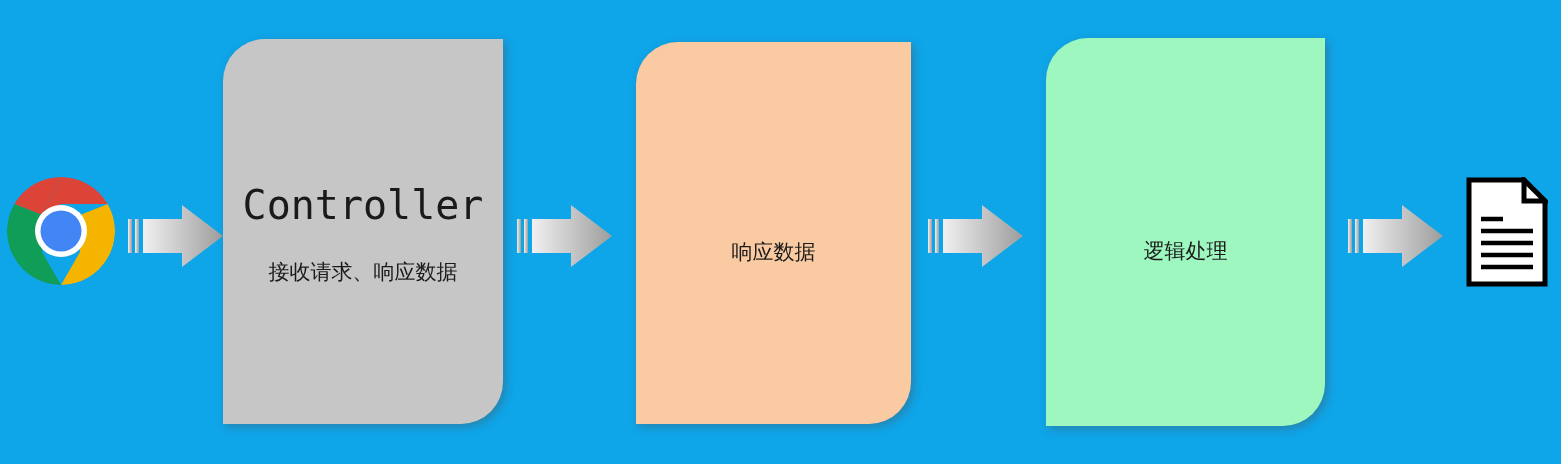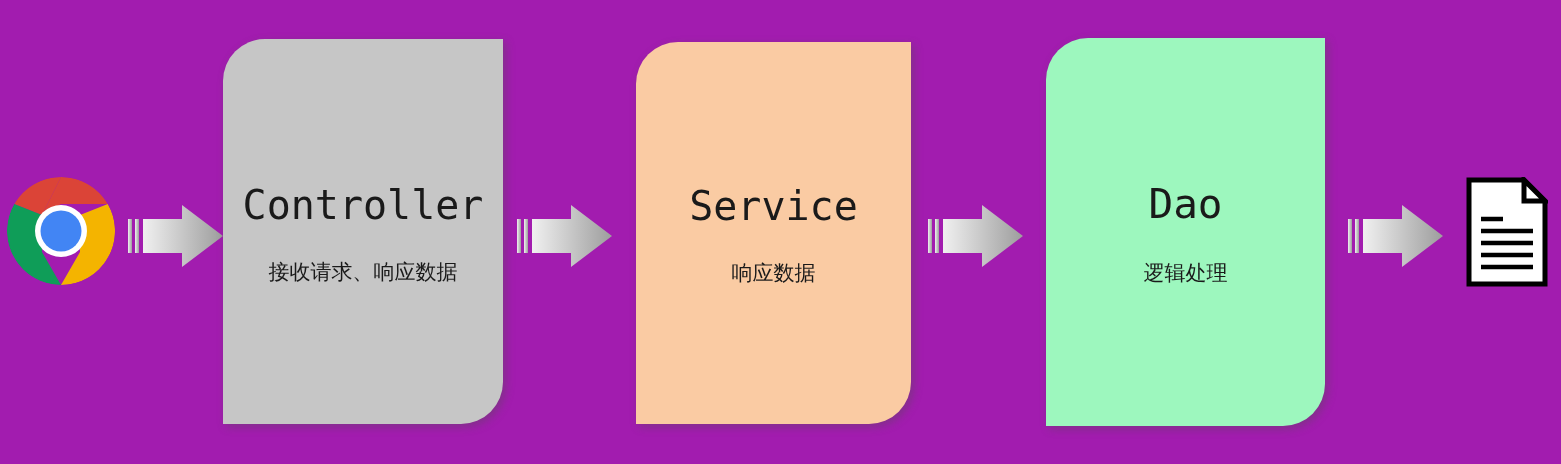--- a/index.html
+++ b/index.html
@@ -11,21 +11,21 @@
     width: 1561px;
     height: 464px;
     font-family: "Liberation Sans", sans-serif;
     overflow: hidden;
   }
 
   .diagram {
     position: relative;
     width: 1561px;
     height: 464px;
-    background: #a21caf;
+    background: #0ea5e9;
   }
 
   
   .chrome-logo {
     position: absolute;
     left: 5px;
     top: 175px;
     width: 112px;
     height: 112px;
   }
@@ -174,42 +174,40 @@
         </linearGradient>
       </defs>
       <rect x="0" y="14" width="4" height="34" fill="url(#ag2)"></rect>
       <rect x="7" y="14" width="4" height="34" fill="url(#ag2)"></rect>
       <path d="M15 14 L54 14 L54 0 L95 31 L54 62 L54 48 L15 48 Z" fill="url(#ag2)"></path>
     </svg>
   </div>
 
   <div class="layer-box box-service">
     <div class="box-inner">
-      <div class="box-title">Service</div>
       <div class="box-subtitle">响应数据</div>
     </div>
   </div>
 
   <div class="arrow arrow-3">
     <svg viewBox="0 0 95 62" width="95" height="62" xmlns="http://www.w3.org/2000/svg">
       <defs>
         <linearGradient id="ag3" x1="0" y1="0" x2="1" y2="0">
           <stop offset="0%" stop-color="#f0f0f0"></stop>
           <stop offset="100%" stop-color="#9d9d9d"></stop>
         </linearGradient>
       </defs>
       <rect x="0" y="14" width="4" height="34" fill="url(#ag3)"></rect>
       <rect x="7" y="14" width="4" height="34" fill="url(#ag3)"></rect>
       <path d="M15 14 L54 14 L54 0 L95 31 L54 62 L54 48 L15 48 Z" fill="url(#ag3)"></path>
     </svg>
   </div>
 
   <div class="layer-box box-dao">
     <div class="box-inner">
-      <div class="box-title">Dao</div>
       <div class="box-subtitle">逻辑处理</div>
     </div>
   </div>
 
   <div class="arrow arrow-4">
     <svg viewBox="0 0 95 62" width="95" height="62" xmlns="http://www.w3.org/2000/svg">
       <defs>
         <linearGradient id="ag4" x1="0" y1="0" x2="1" y2="0">
           <stop offset="0%" stop-color="#f0f0f0"></stop>
           <stop offset="100%" stop-color="#9d9d9d"></stop>

